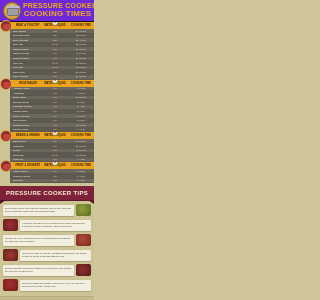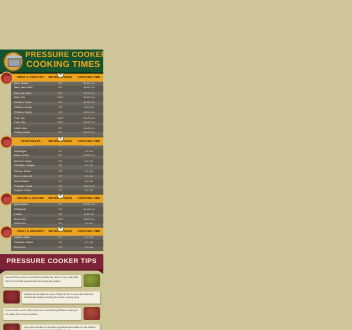--- a/index.html
+++ b/index.html
@@ -7,23 +7,22 @@
   body {
     font-family:"Liberation Sans", sans-serif;
     background:#cfc79a;
     overflow:hidden;
     position:relative;
   }
   .page { width:94px; height:300px; position:relative; background:#cdc595; }
 
   
   .header {
-    height:22px; background:#14532d; position:relative;
+    height:22px; background:#6d28d9; position:relative;
     border-bottom:1px solid #171009;
-    margin-top:45px;
   }
   .header-pot {
     position:absolute; left:3px; top:2px; width:18px; height:18px;
     border-radius:50%; background:#d9a441;
     border:1px solid #8a6420;
   }
   .pot-glyph {
     position:absolute; left:3px; top:5px; width:12px; height:8px;
     background:#9aa0a4; border-radius:1px 1px 2px 2px;
     border:1px solid #6e7478;

